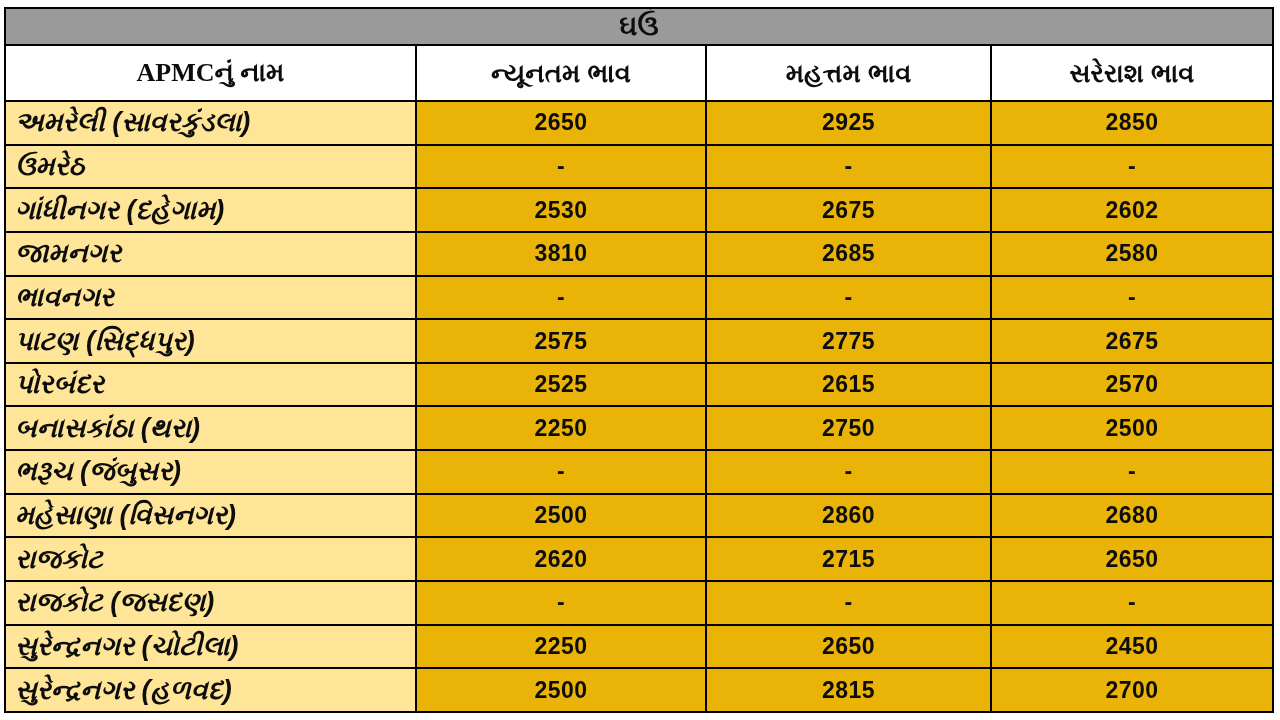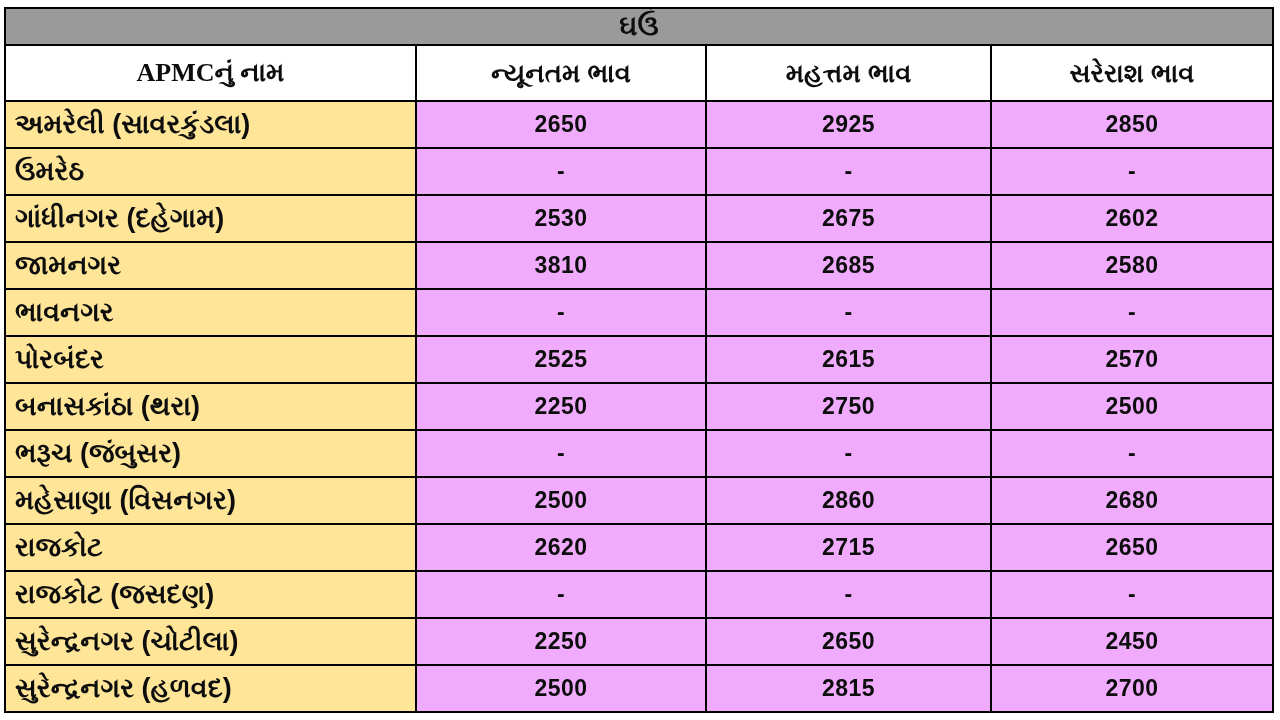--- a/index.html
+++ b/index.html
@@ -51,23 +51,24 @@
   .hdr.name-hdr {
     font-family: "Liberation Serif", "DejaVu Serif", serif;
   }
   td.name {
     background: #ffe598;
     text-align: left;
     vertical-align: middle;
     padding: 0 4px 0 9px;
     font-size: 27px;
     font-weight: bold;
+    font-style: italic;
   }
   td.num {
-    background: #f0abfc;
+    background: #eab308;
     text-align: center;
     vertical-align: middle;
     font-size: 23px;
     font-weight: bold;
     letter-spacing: 0.5px;
   }
 </style>
 </head>
 <body>
 
@@ -115,20 +116,26 @@
         <td class="num">2685</td>
         <td class="num">2580</td>
       </tr>
       <tr>
         <td class="name">ભાવનગર</td>
         <td class="num">-</td>
         <td class="num">-</td>
         <td class="num">-</td>
       </tr>
       <tr>
+        <td class="name">પાટણ (સિદ્ધપુર)</td>
+        <td class="num">2575</td>
+        <td class="num">2775</td>
+        <td class="num">2675</td>
+      </tr>
+      <tr>
         <td class="name">પોરબંદર</td>
         <td class="num">2525</td>
         <td class="num">2615</td>
         <td class="num">2570</td>
       </tr>
       <tr>
         <td class="name">બનાસકાંઠા (થરા)</td>
         <td class="num">2250</td>
         <td class="num">2750</td>
         <td class="num">2500</td>

